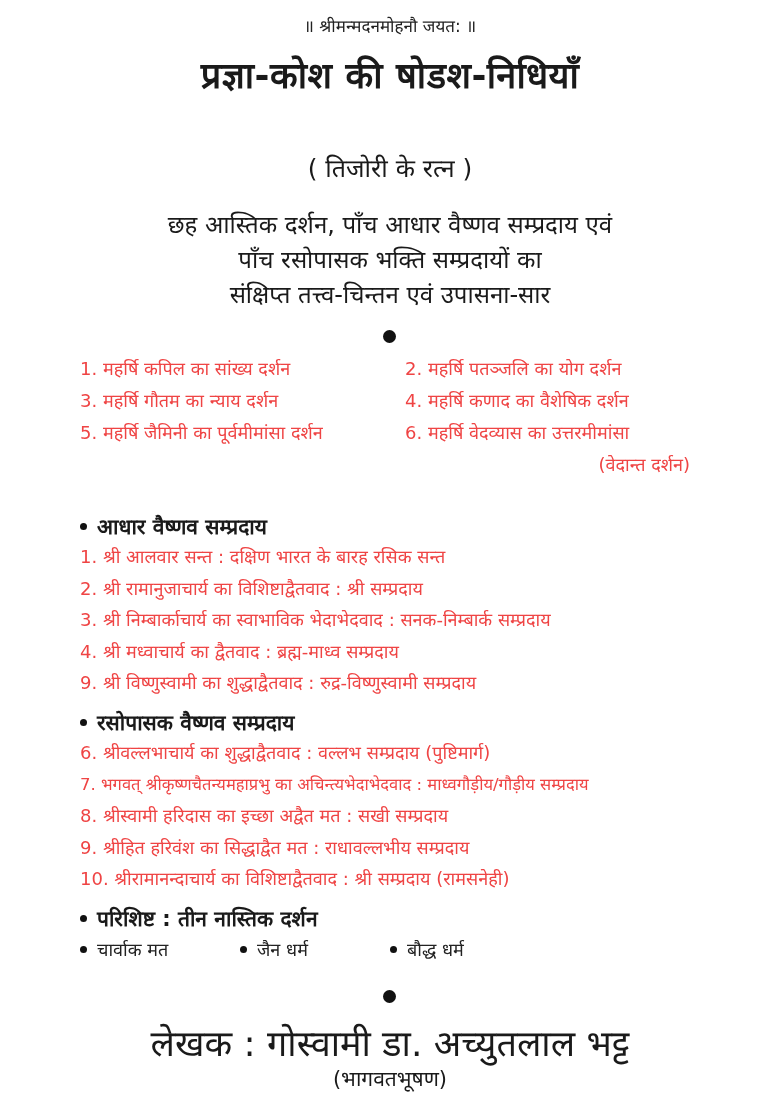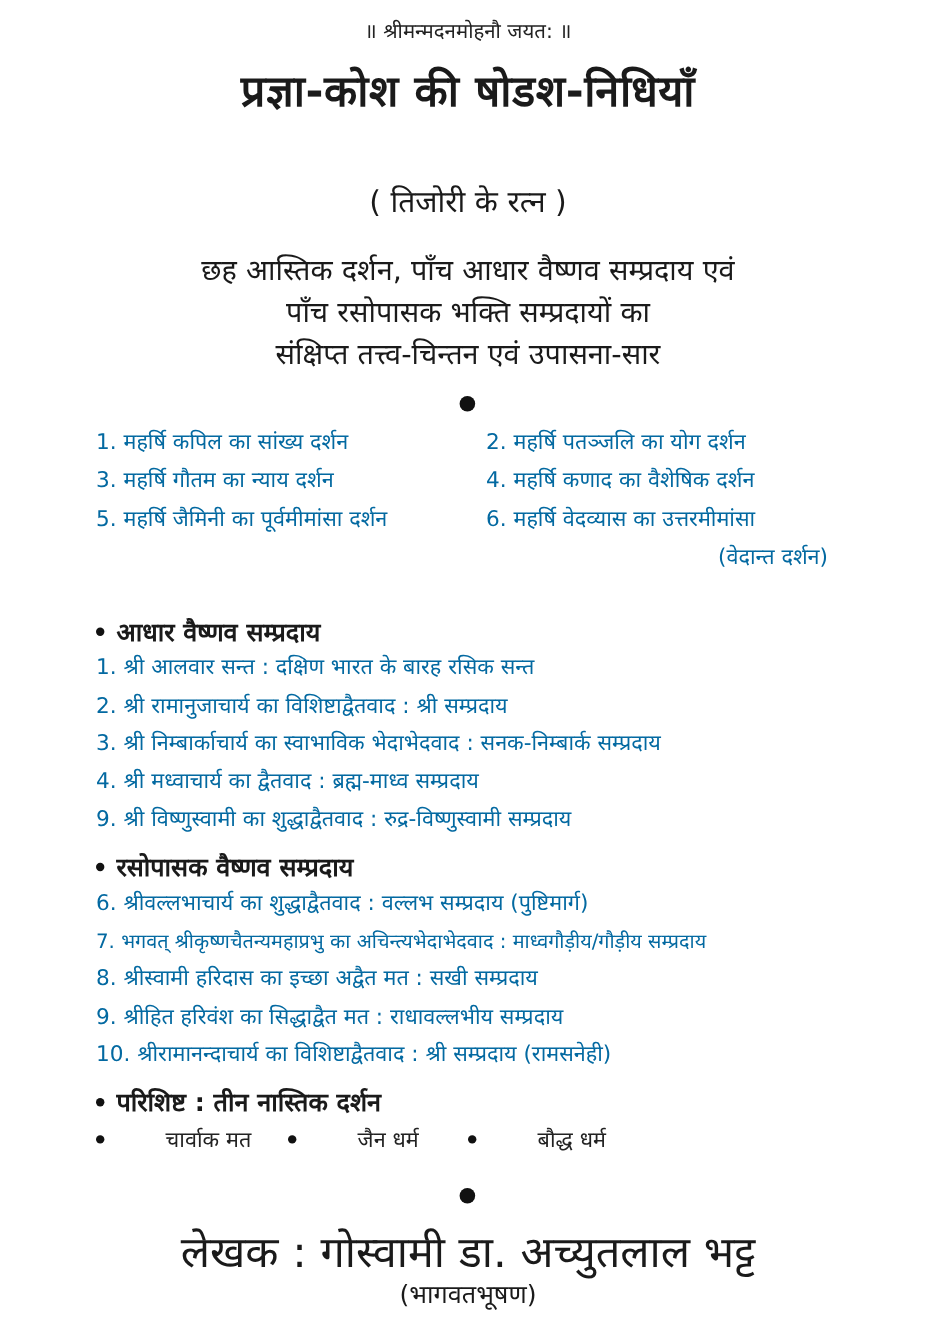--- a/index.html
+++ b/index.html
@@ -19,26 +19,26 @@
     }
     .section { position: absolute; left: 80px; width: 640px; }
     .sec-head {
       font-size: 21px; font-weight: bold; display: flex; align-items: center;
       height: 30px;
     }
     .bullet {
       display: inline-block; width: 7px; height: 7px; border-radius: 50%;
       background: #111; margin-right: 10px; flex-shrink: 0;
     }
-    .row { font-size: 18px; height: 31.5px; line-height: 31.5px; white-space: nowrap; color: #0369a1; }
+    .row { font-size: 18px; height: 31.5px; line-height: 31.5px; white-space: nowrap; color: #ef4444; }
     .grid2 { display: grid; grid-template-columns: 325px 1fr; }
     .grid2 .row { height: 32px; line-height: 32px; }
     .row-right { text-align: right; padding-right: 30px; }
     .nastik-list { display: flex; font-size: 18px; height: 32px; align-items: center; color: #222; }
-    .nastik-list .item { display: flex; align-items: center; gap: 41px; }
+    .nastik-list .item { display: flex; align-items: center; }
     .author { top: 1018px; font-size: 36px; font-weight: normal; }
     .author-title { top: 1064px; font-size: 21px; }
   </style>
 </head>
 <body>
 
 <div class="center invocation">॥ श्रीमन्मदनमोहनौ जयत: ॥</div>
 <div class="center title">प्रज्ञा-कोश की षोडश-निधियाँ</div>
 <div class="center subtitle">( तिजोरी के रत्न )</div>
 

